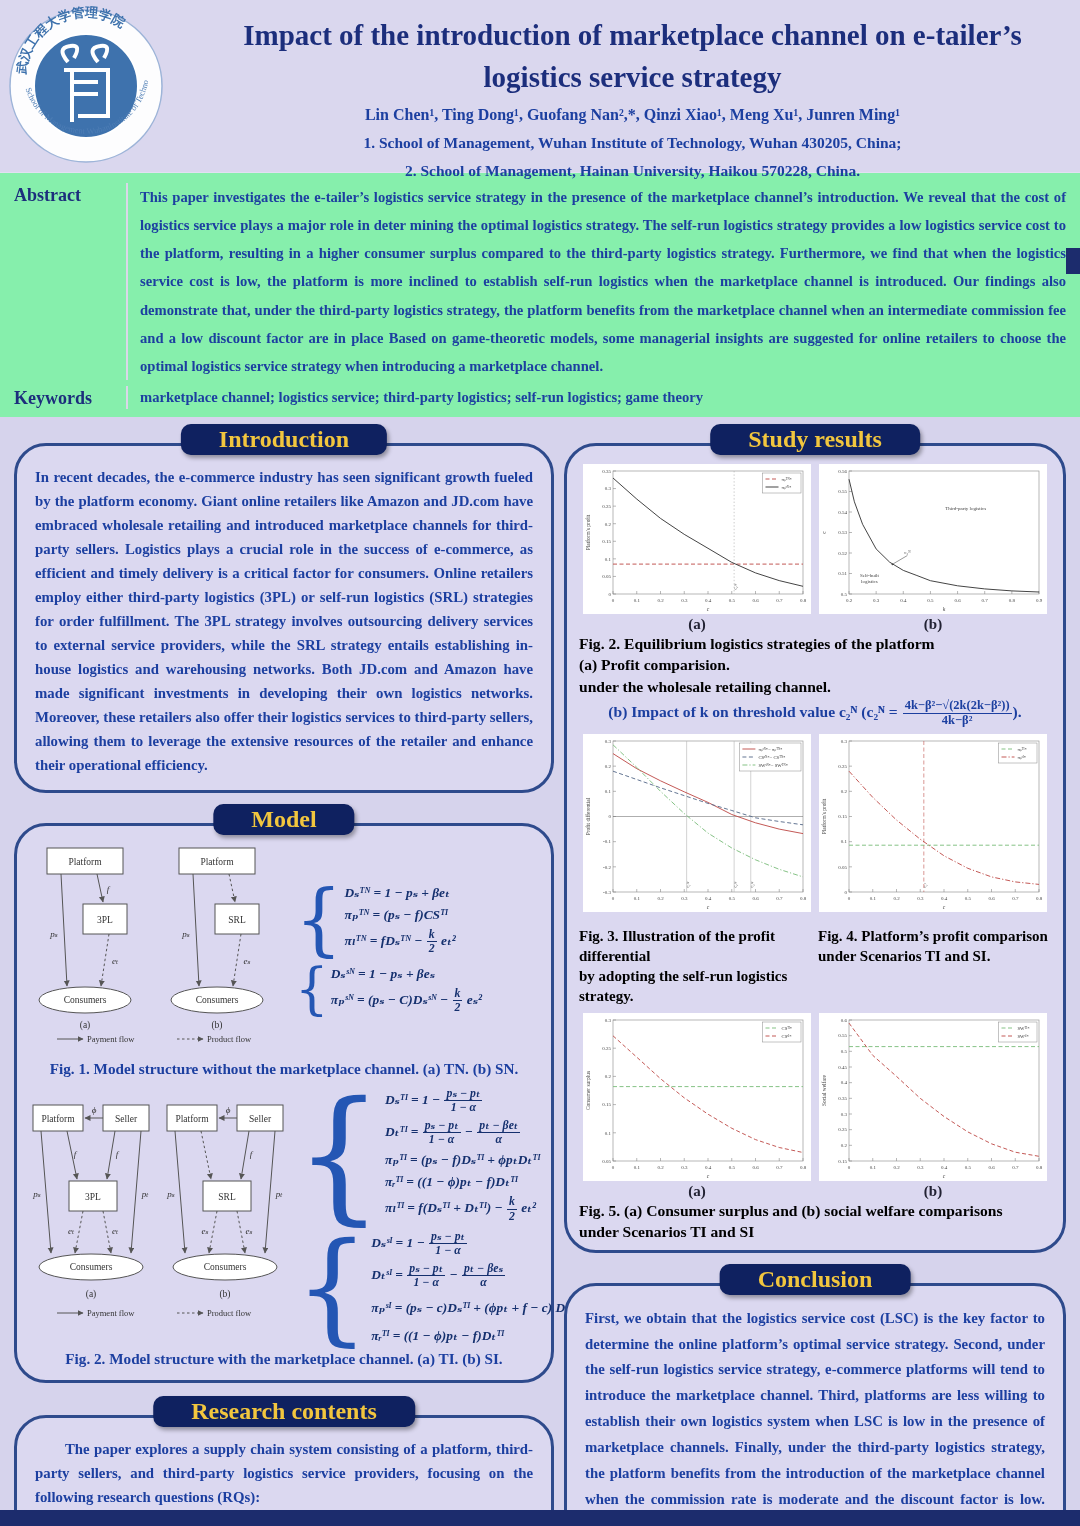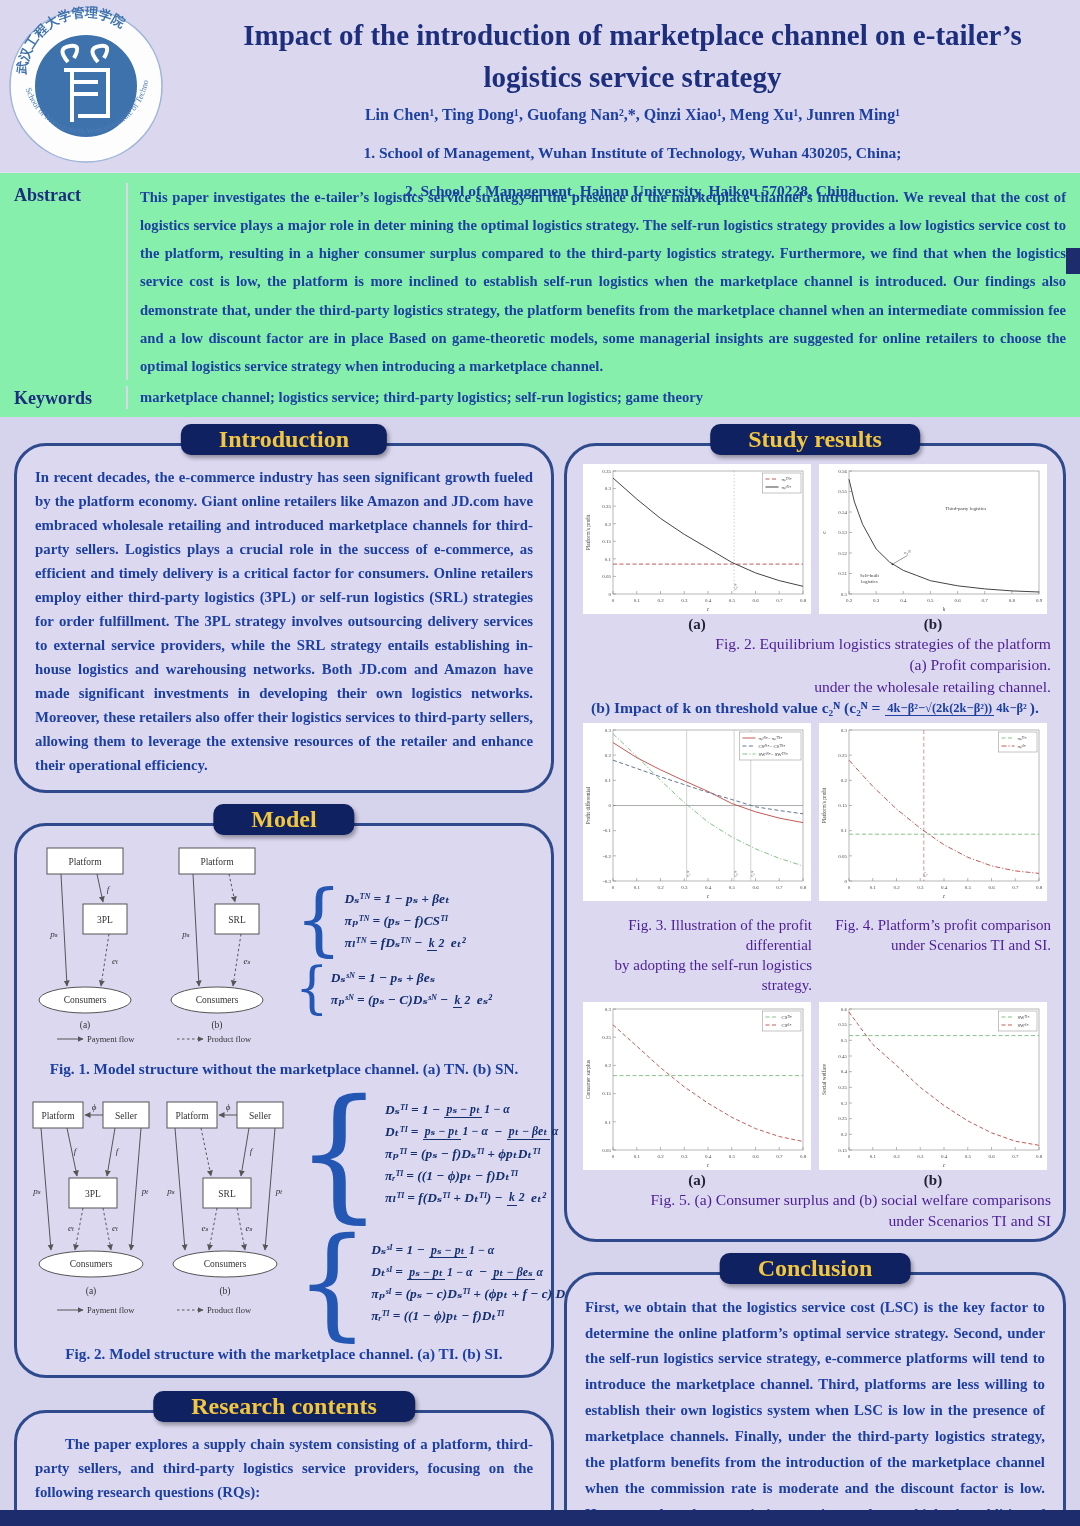--- a/index.html
+++ b/index.html
@@ -9,21 +9,21 @@
     background:#d6d3ec;
     font-family:"Liberation Serif","DejaVu Serif",serif;
     color:#1c3fa0;
   }
   
   .header { position:relative; height:172px; background:#dad7ee; }
   .logo-wrap { position:absolute; left:6px; top:4px; width:160px; height:164px; }
   .title-block { margin-left:185px; padding-top:14px; text-align:center; }
   .poster-title { font-size:29px; font-weight:bold; color:#1c2e7c; line-height:1.45; }
   .authors { font-size:16px; font-weight:bold; color:#1c3fa0; margin-top:8px; }
-  .affil { font-size:15.5px; font-weight:bold; color:#1c3fa0; margin-top:20px; }
+  .affil { font-size:15.5px; font-weight:bold; color:#1c3fa0; margin-top:10px; }
   
   .abstract-band { background:#86efac; padding:10px 14px 8px 14px; border-top:1px solid #e2e0f2; }
   .ab-row { display:flex; }
   .ab-label { width:112px; flex:0 0 112px; font-size:18px; font-weight:bold; color:#1c2e7c; padding-top:2px; }
   .ab-text { flex:1; border-left:2px solid #d9d7e8; padding-left:12px;
              font-size:14.6px; font-weight:bold; color:#1c3fa0; text-align:justify; line-height:1.93; }
   .kw-row { margin-top:6px; }
   .kw-text { line-height:1.6; }
   
   .main { display:flex; gap:10px; padding:10px 14px 0 14px; }
@@ -39,31 +39,31 @@
   .body-text { font-size:14.8px; font-weight:bold; color:#1c3fa0; text-align:justify; line-height:1.62; }
   .body-text p { text-indent:30px; }
   
   .model-row { display:flex; align-items:center; gap:4px; }
   .diagram { background:#dbd8f0; }
   .eq-group { display:flex; align-items:center; color:#15306e; font-weight:bold; font-style:italic; }
   .eq-brace { font-style:normal; font-weight:normal; color:#2456b4; line-height:1;
               transform:scaleY(1.05); margin-right:2px; font-family:"DejaVu Serif",serif; }
   .eq-lines { display:flex; flex-direction:column; justify-content:center; }
   .eq-line { font-size:13.4px; padding:2.5px 0; white-space:nowrap; }
-  .frac { display:inline-flex; flex-direction:row; text-align:left; vertical-align:middle;
+  .frac { display:inline-flex; flex-direction:column; text-align:center; vertical-align:middle;
           font-size:.88em; line-height:1.12; margin:0 1px; }
   .frac .num { border-bottom:1.3px solid currentColor; padding:0 2px; }
   .frac .den { padding:0 2px; }
   .fig-caption { font-size:15.2px; font-weight:bold; color:#1c3fa0; text-align:center; margin:4px 0 6px 0; }
   
   .plots-row { display:flex; justify-content:center; gap:8px; }
   .plot-col { display:flex; flex-direction:column; align-items:center; }
   .plot svg { display:block; background:#fff; }
   .plot-sub { font-size:15px; font-weight:bold; color:#223; margin-top:2px; font-family:"Liberation Serif",serif; }
-  .cap-center { font-size:15.6px; font-weight:normal; color:#4c1d95; text-align:right; line-height:1.35; }
+  .cap-center { font-size:15.6px; font-weight:bold; color:#000000; text-align:left; line-height:1.35; }
   .cap-eq { font-size:15.6px; font-weight:bold; color:#1c3fa0; text-align:center; margin-top:2px; }
   .cap-eq .frac { font-size:.8em; }
   .two-caps { display:flex; gap:6px; margin-top:14px; }
   .two-caps .cap-center { flex:1; font-size:15px; }
   .bottom-bar { position:absolute; left:0; bottom:0; width:100%; height:16px; background:#1c2c6d; }
   .edge-square { position:absolute; right:0; top:248px; width:14px; height:26px; background:#1c2c6d; }
   svg text { font-family:"Liberation Serif","DejaVu Serif",serif; }
 </style>
 </head>
 <body>

